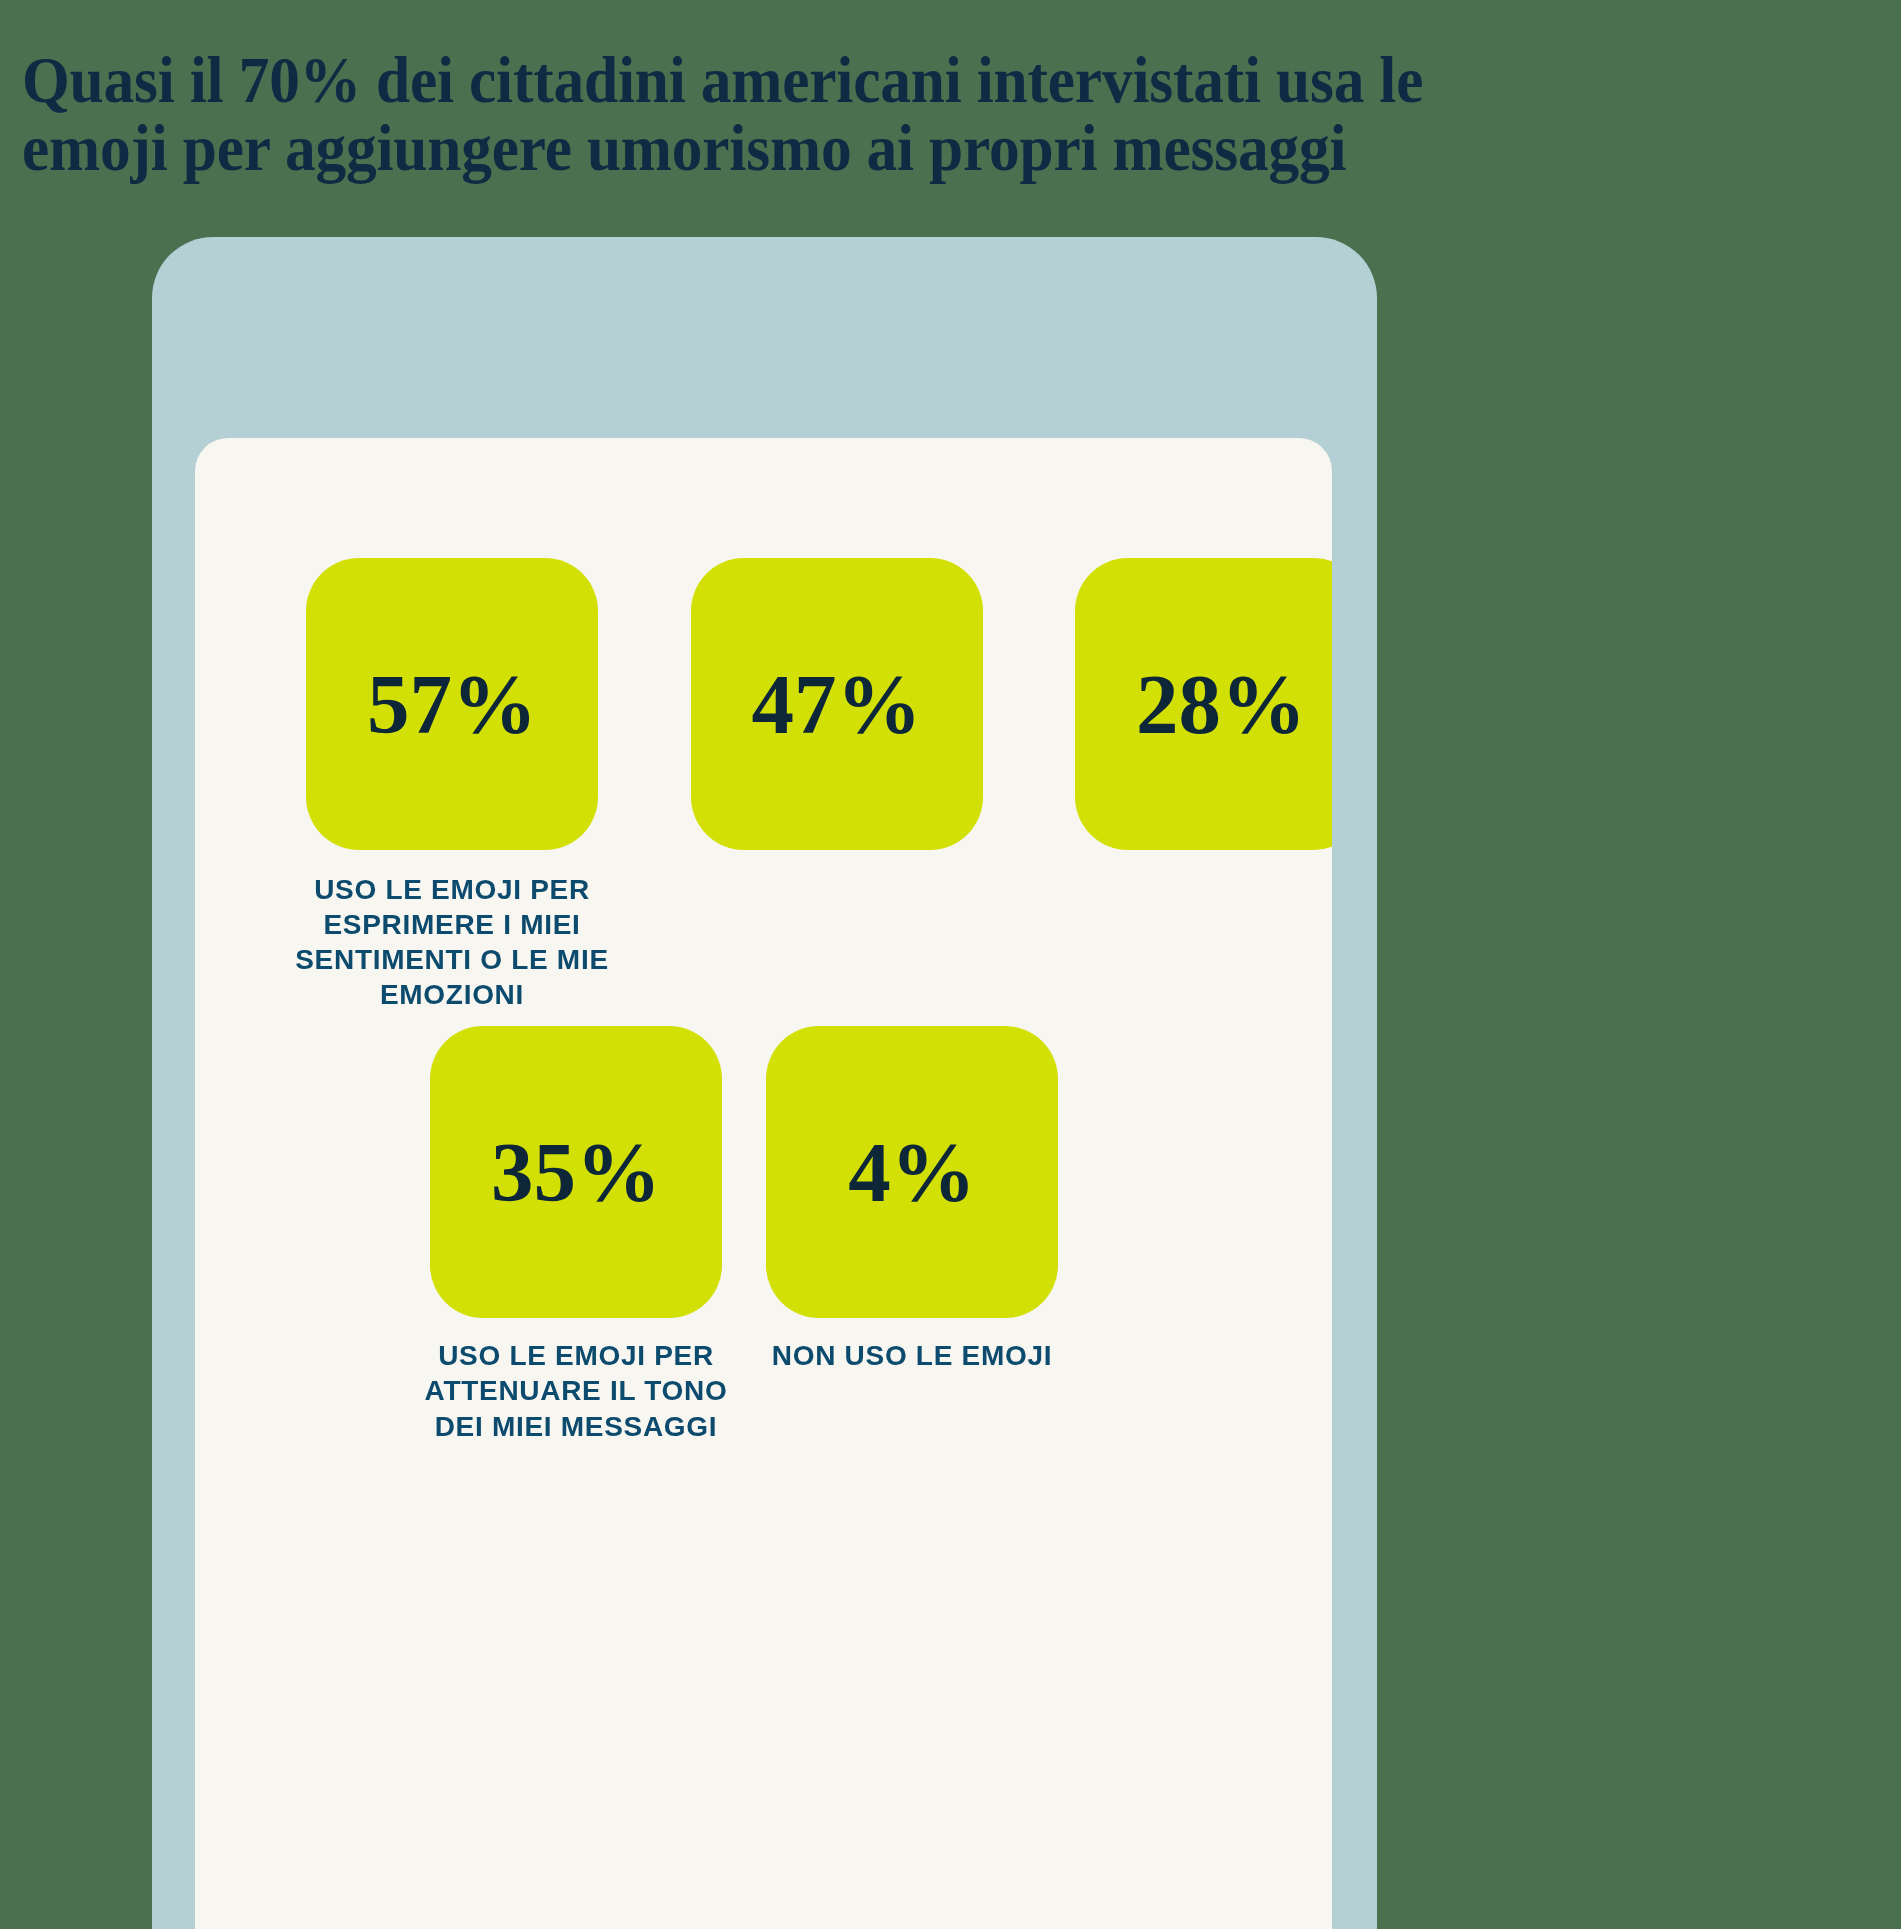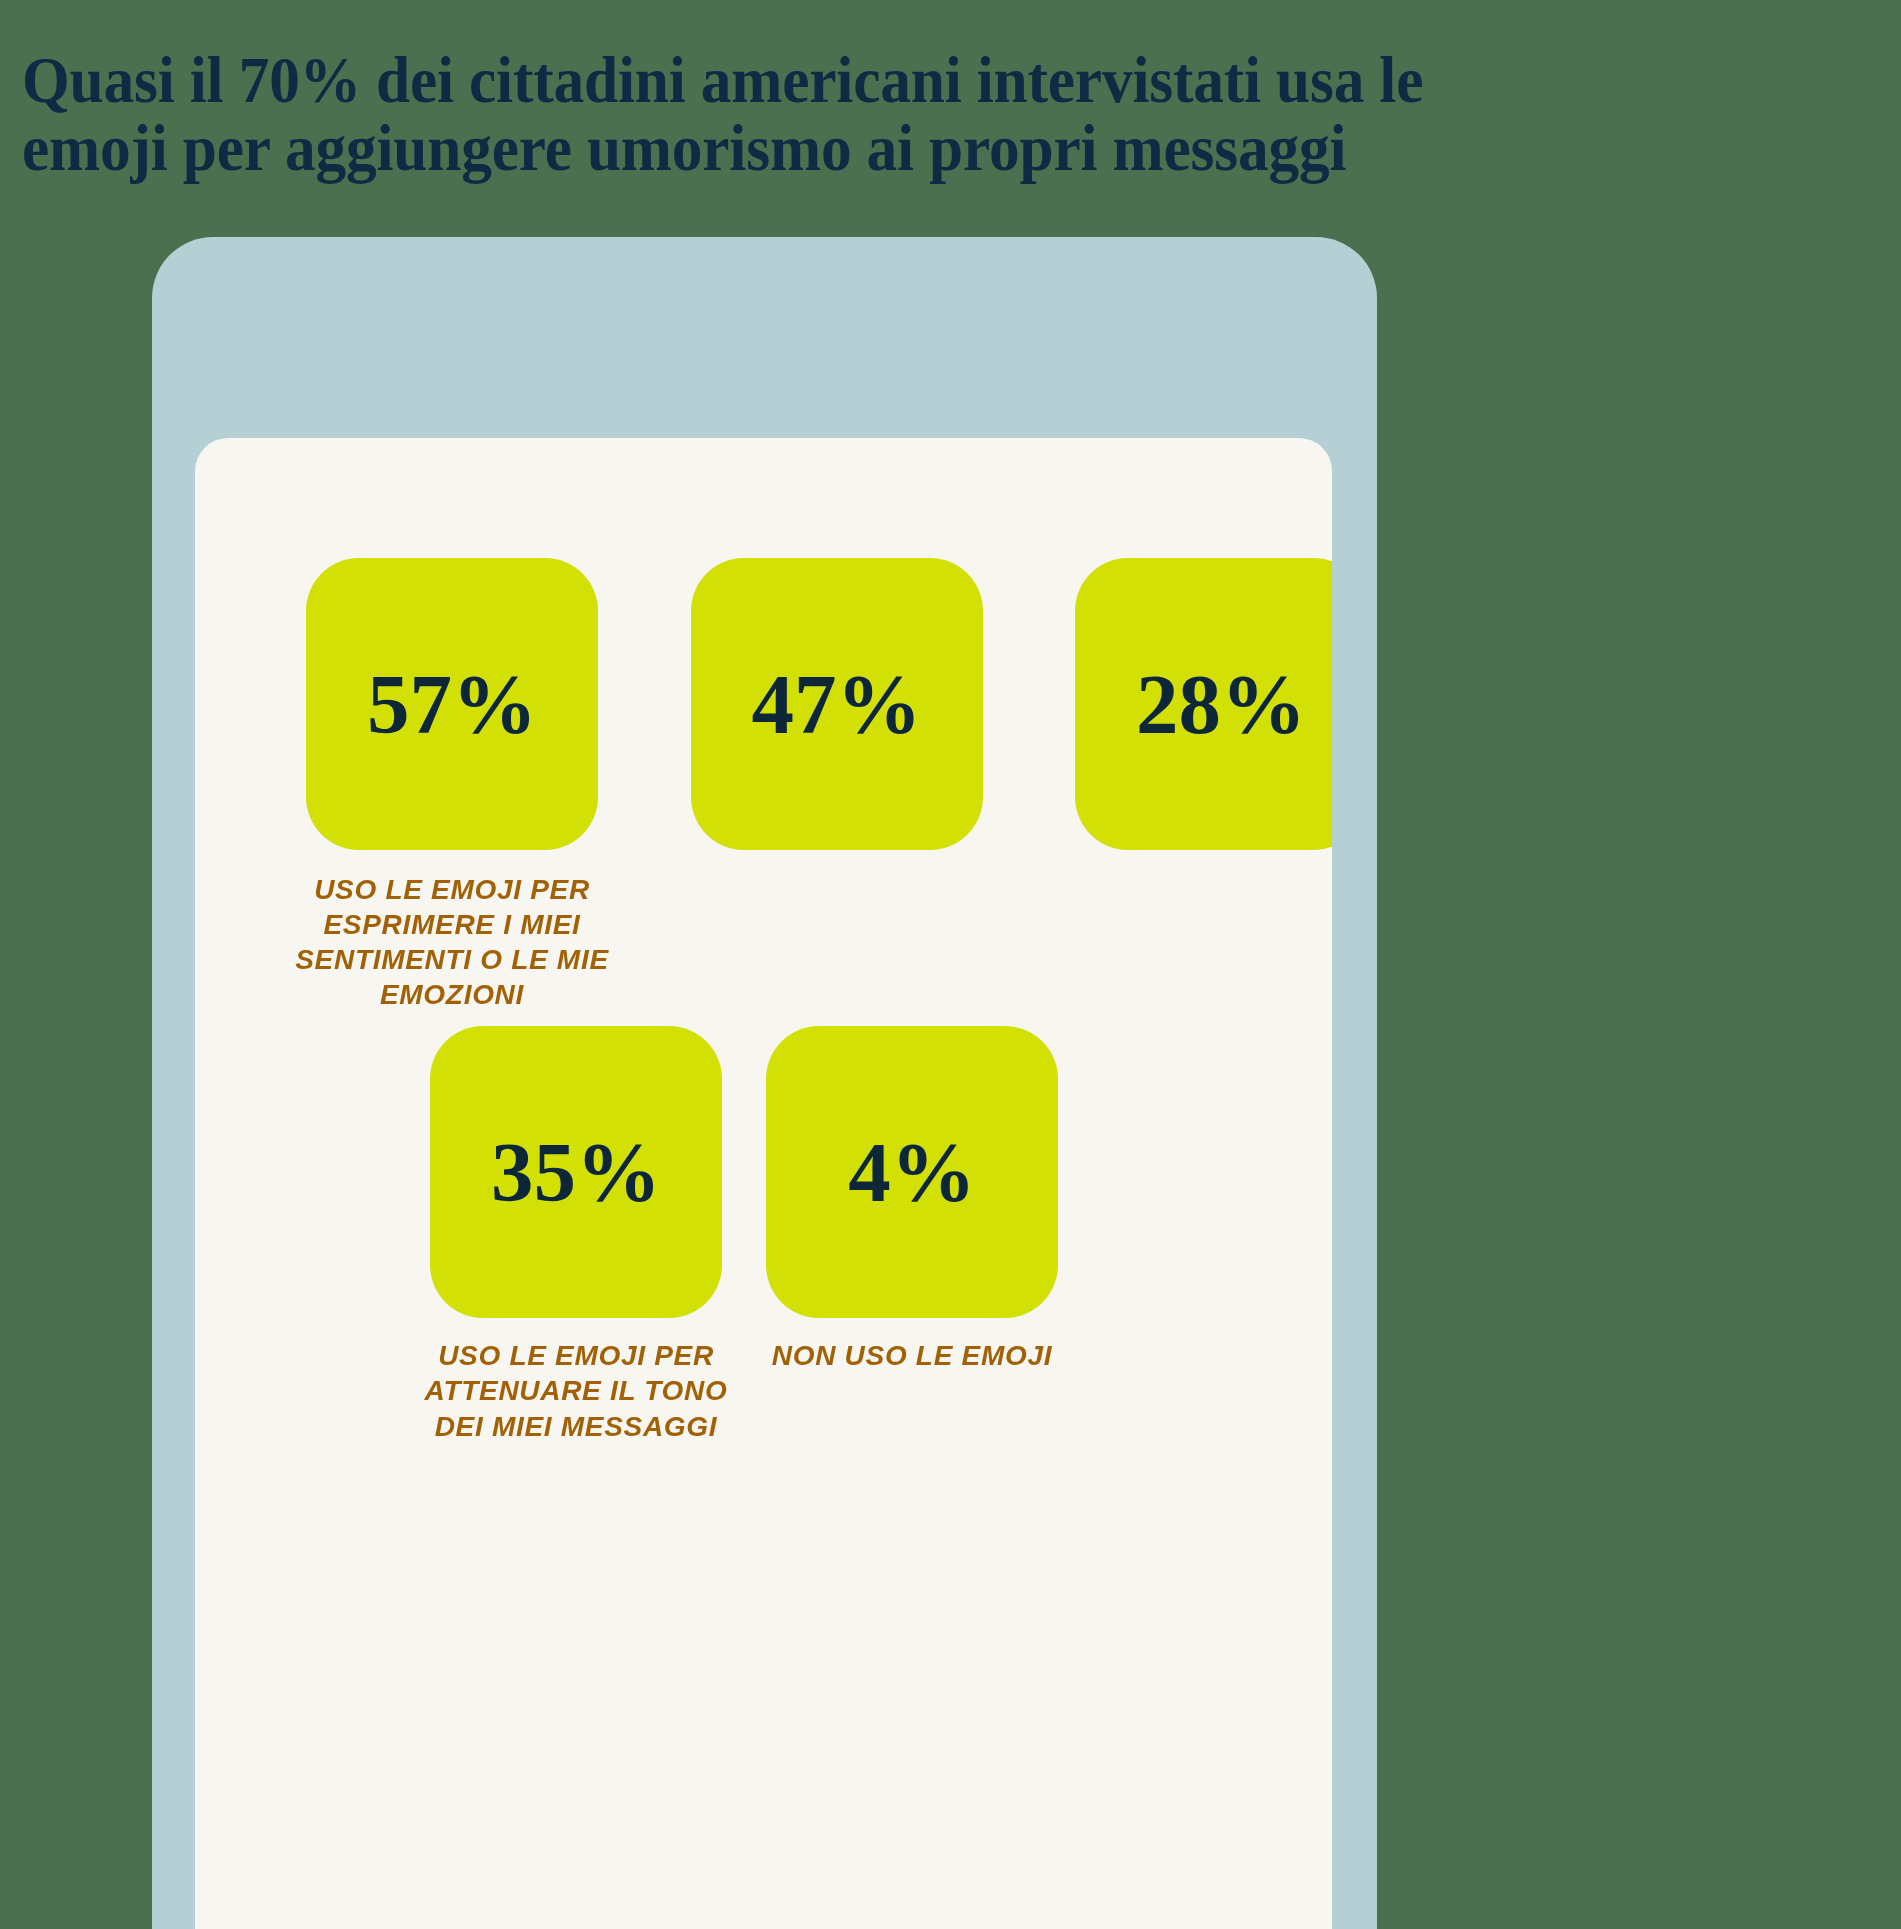--- a/index.html
+++ b/index.html
@@ -74,25 +74,24 @@
     color:#0d2638;
     letter-spacing:0px;
   }
   .cap{
     margin-top:21.6px;
     font-family:"Liberation Sans",sans-serif;
     font-weight:700;
     font-size:28px;
     line-height:1.26;
     letter-spacing:0.7px;
-    color:#a16207;
+    color:#0c4a6e;
     text-align:center;
     width:323px;
     text-transform:uppercase;
-    font-style:italic;
   }
   .cap-narrow{width:306px;margin-top:20px;}
 </style>
 </head>
 <body>
 
 <div id="stage">
 
   <h1 class="title">Quasi il 70% dei cittadini americani intervistati usa le
 emoji per aggiungere umorismo ai propri messaggi</h1>

